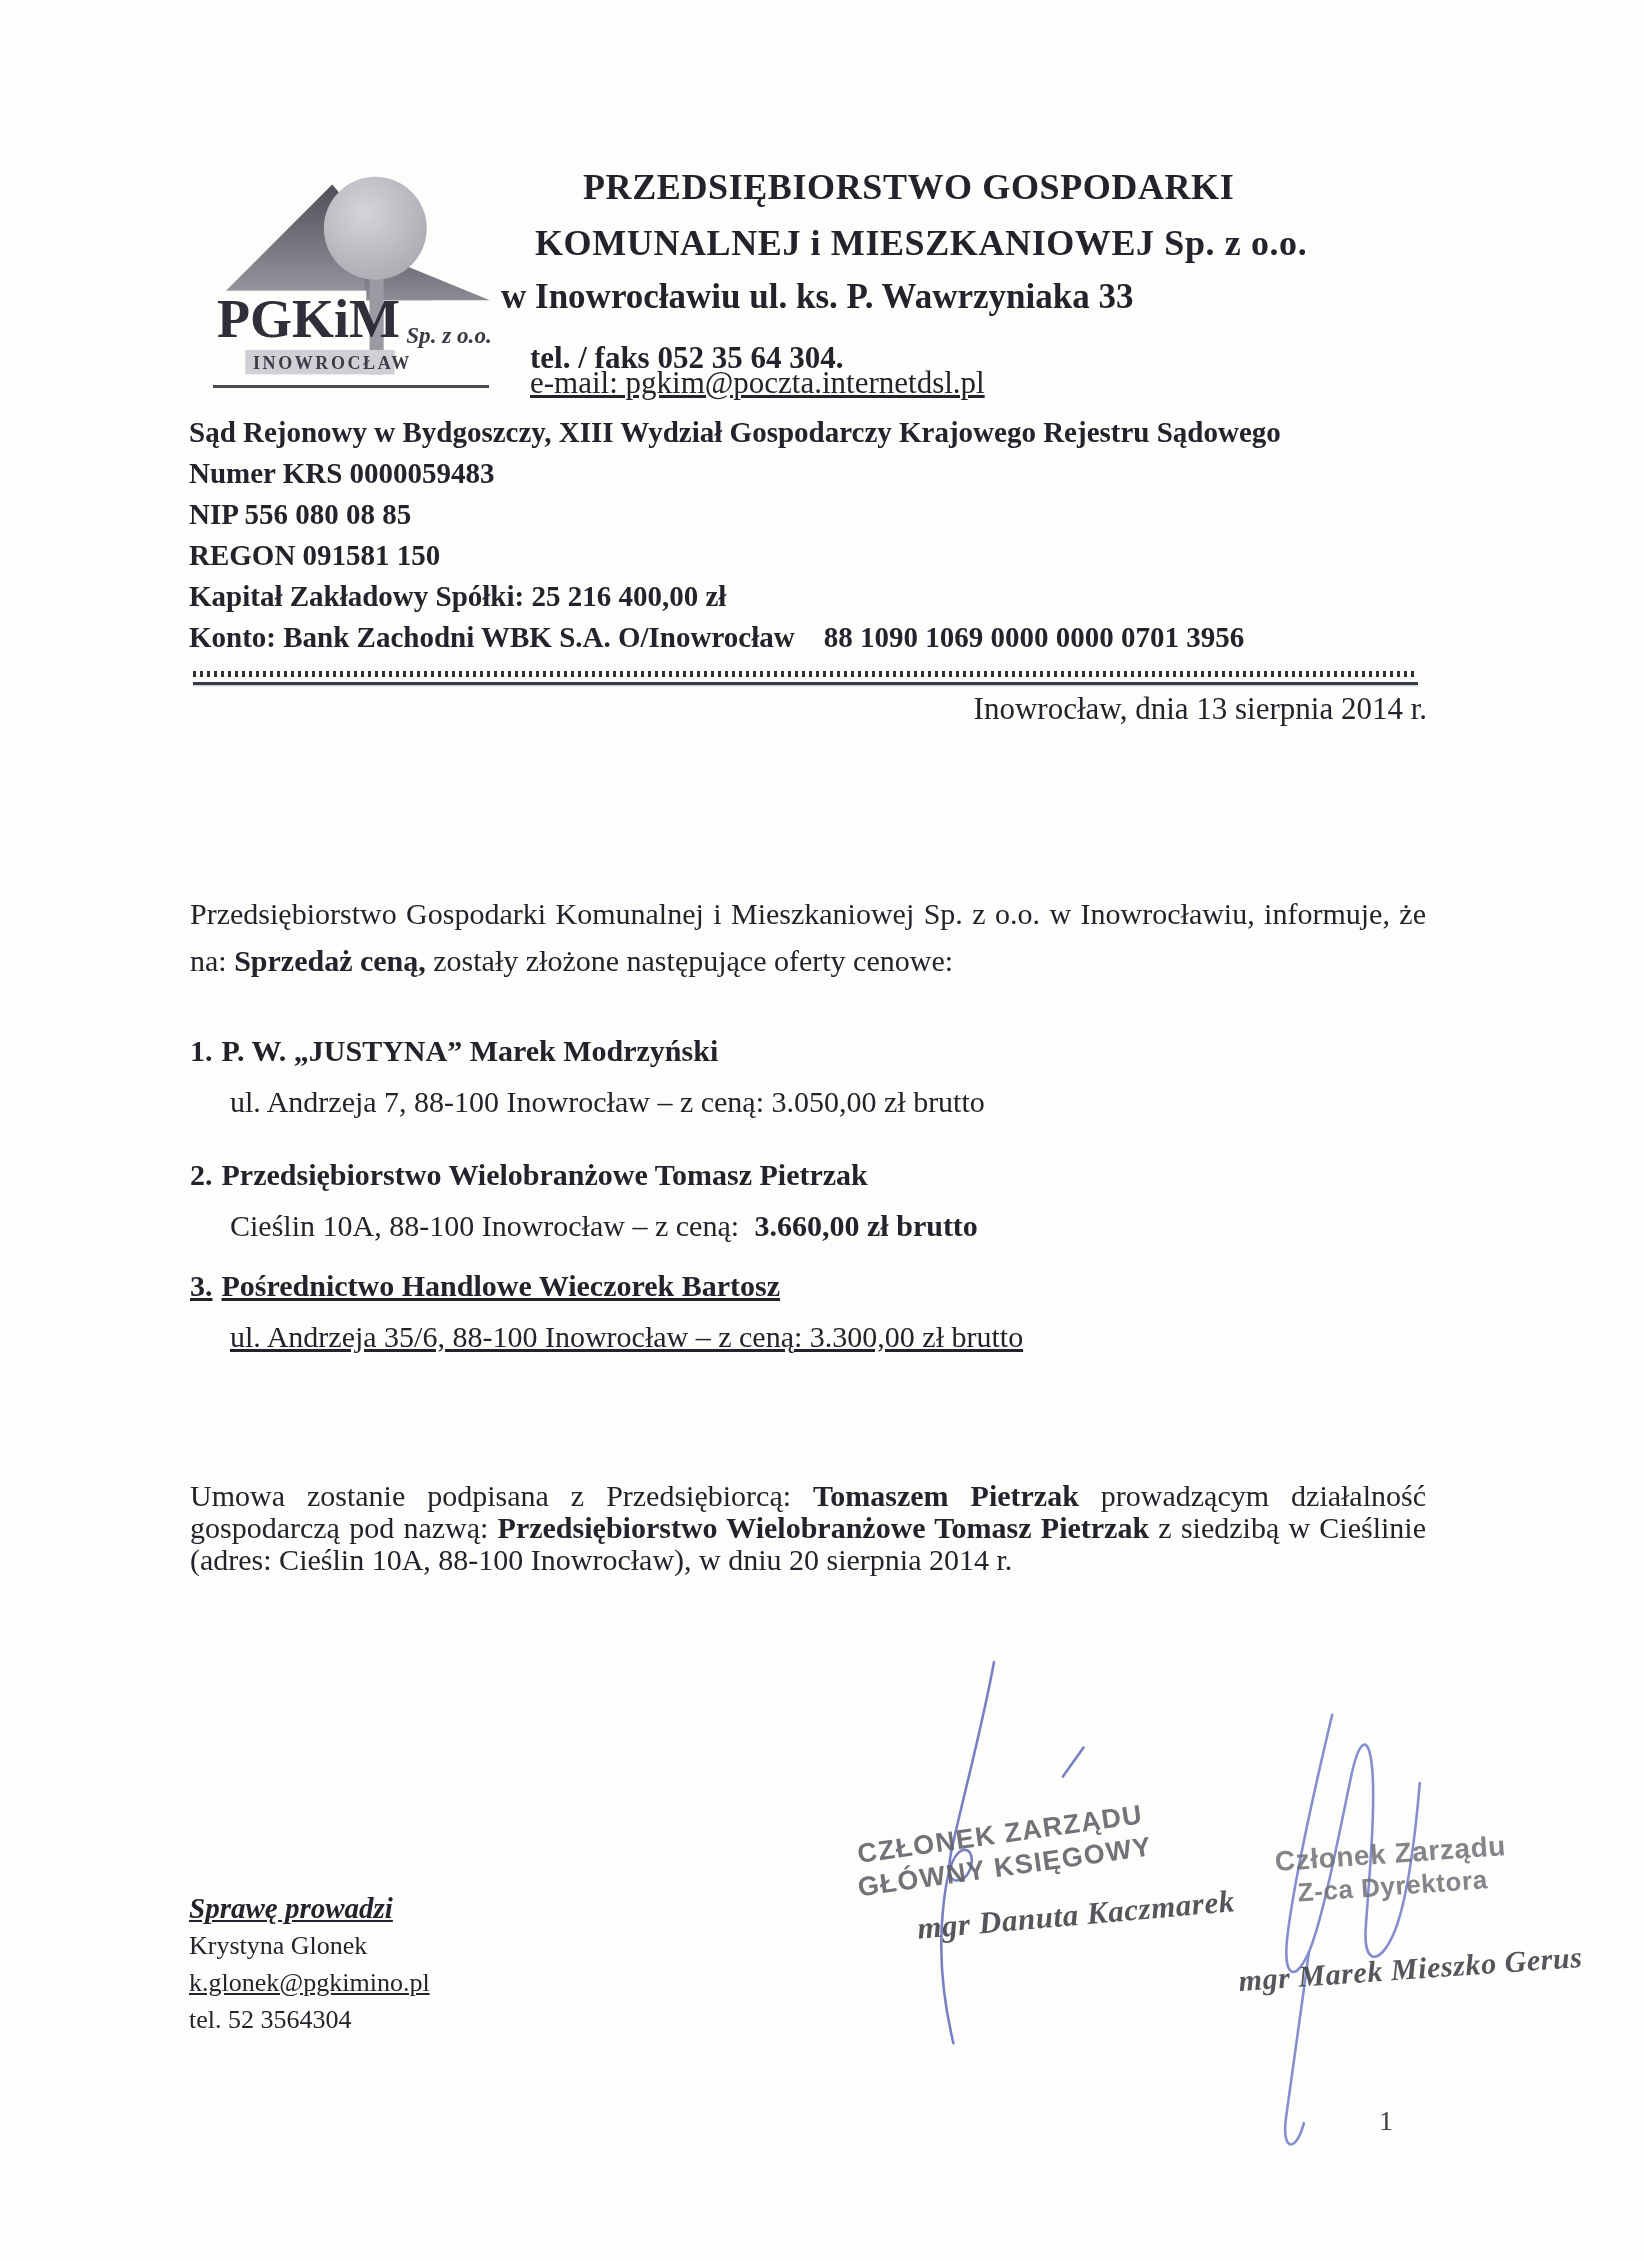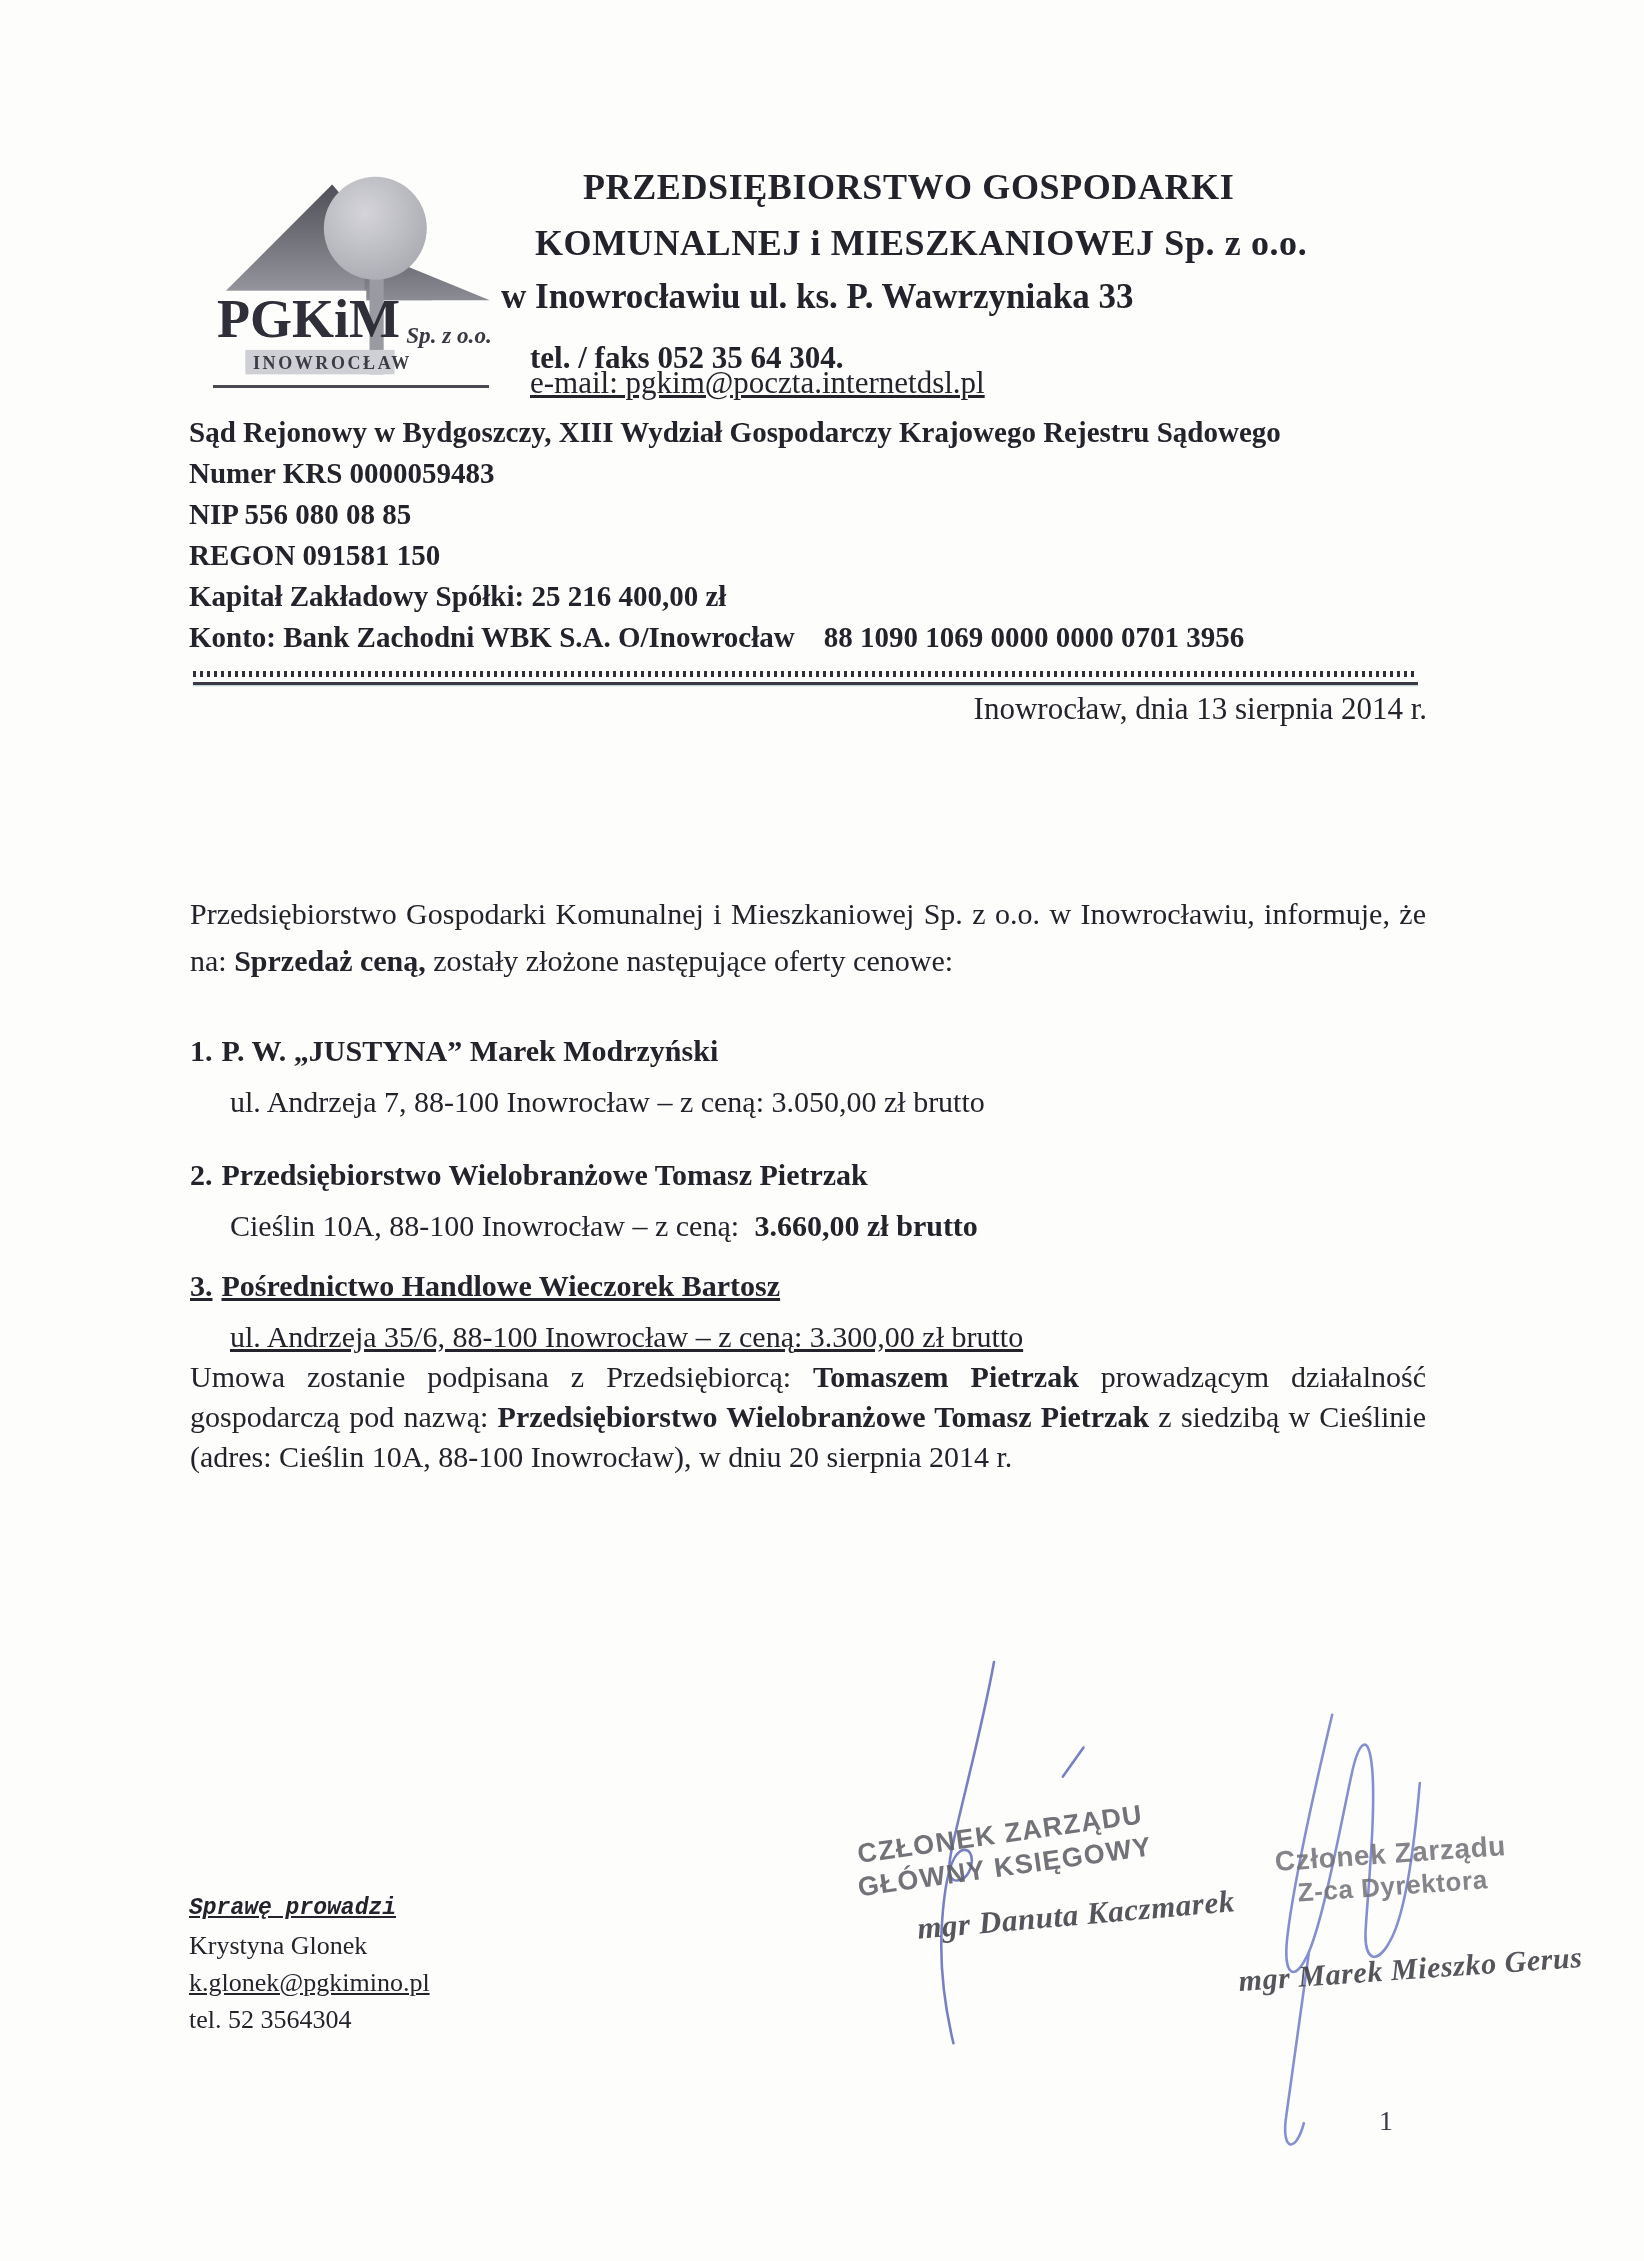--- a/index.html
+++ b/index.html
@@ -25,41 +25,41 @@
   
   .registry{left:189px;top:412px;font-size:29px;font-weight:bold;line-height:41px;width:1288px;}
   
   .dotrow{left:193px;top:671px;width:1225px;height:5.8px;
     background:repeating-linear-gradient(90deg,#2f2f39 0 2.6px,transparent 2.6px 7px);}
   .solidrow{left:193px;top:682px;width:1225px;height:2.6px;background:#3a3a44;box-shadow:0 1.3px 0 rgba(90,140,150,.35);}
   .dateline{left:805px;top:691px;width:622px;text-align:right;font-size:31px;}
   
   .para{left:190px;width:1236px;font-size:30px;text-align:justify;}
   .intro{top:890px;line-height:47px;}
-  .contract{top:1357px;line-height:40px;}
+  .contract{top:1480px;line-height:32px;}
   .offer{left:190px;width:1236px;font-size:30px;}
   .offer .title-line{font-weight:bold;line-height:39px;}
   .offer .num{margin-right:9px;}
   .offer .addr{margin-top:11.6px;margin-left:40px;font-weight:normal;font-size:30px;line-height:39px;}
   .offer1{top:1031px;} .offer2{top:1155px;} .offer3{top:1266px;text-decoration:underline;}
   
   .ink{left:0;top:0;pointer-events:none;}
   .stamp{font-family:"Liberation Sans","DejaVu Sans",sans-serif;font-weight:bold;text-align:center;}
   .stamp-left{left:809px;top:1818px;width:387px;transform:rotate(-8deg);
     font-size:27px;line-height:33px;letter-spacing:1.3px;color:rgba(95,95,102,.88);}
   .stamp-right{left:1224px;top:1837px;width:335px;transform:rotate(-4deg);
     font-size:28px;line-height:33px;letter-spacing:0.6px;color:rgba(110,110,118,.85);}
   .stamp-right .l2{font-size:26px;}
   .stamp-name{font-family:"Liberation Serif","DejaVu Serif",serif;font-weight:bold;font-style:italic;
     text-align:center;color:rgba(66,66,74,.9);letter-spacing:0.6px;}
   .name-left{left:870px;top:1897px;width:412px;transform:rotate(-5deg);font-size:31px;}
   .name-right{left:1211px;top:1952px;width:399px;transform:rotate(-4deg);font-size:30px;}
   
   .contact{left:189px;top:1890px;font-size:26px;line-height:37px;}
-  .contact .heading{font-size:23px;font-weight:bold;font-style:italic;text-decoration:underline;font-family:Liberation Mono, monospace;}
+  .contact .heading{font-size:29px;font-weight:bold;font-style:italic;text-decoration:underline;}
   .contact .mail{text-decoration:underline;}
   .pageno{left:1379px;top:2105px;font-size:28px;color:#3c3c46;}
 </style>
 </head>
 <body>
 
 <div class="page">
 
   <svg class="abs logo-svg" width="277" height="222" viewBox="0 0 430 345">
     <defs>

